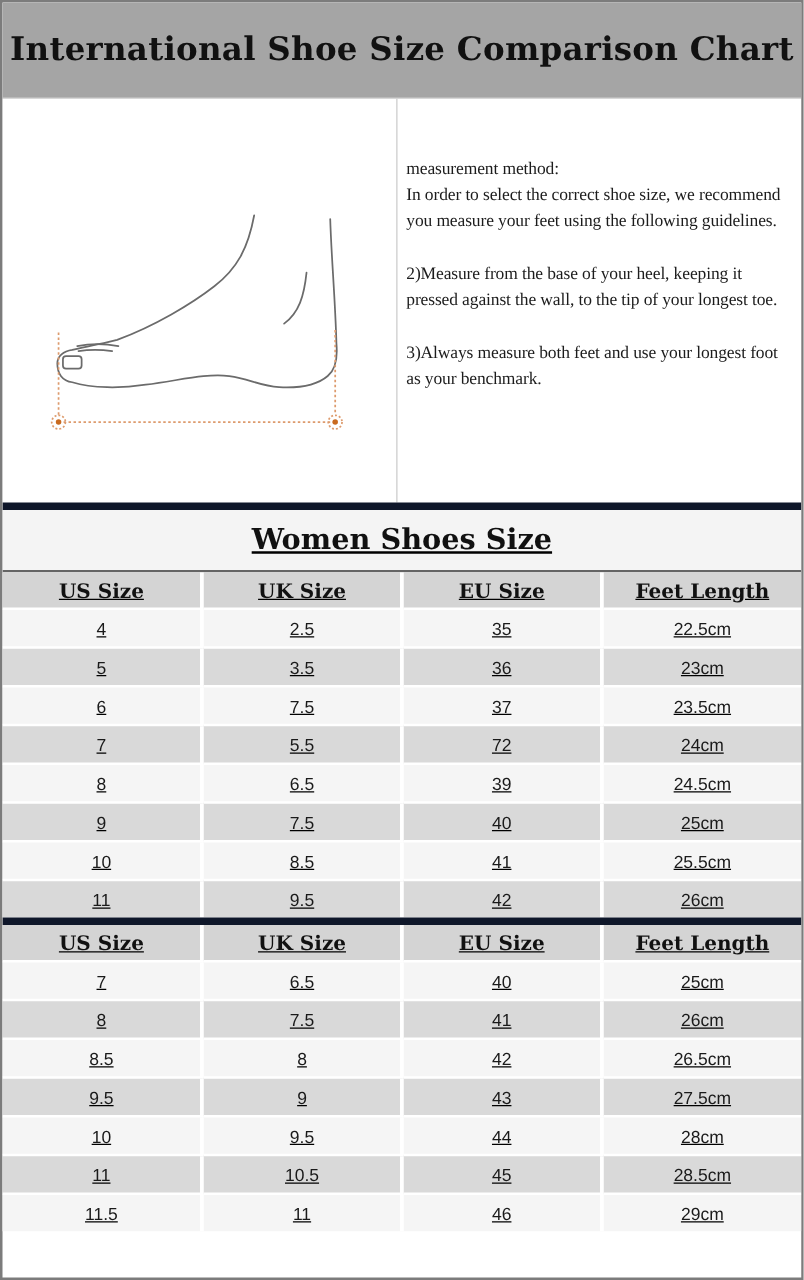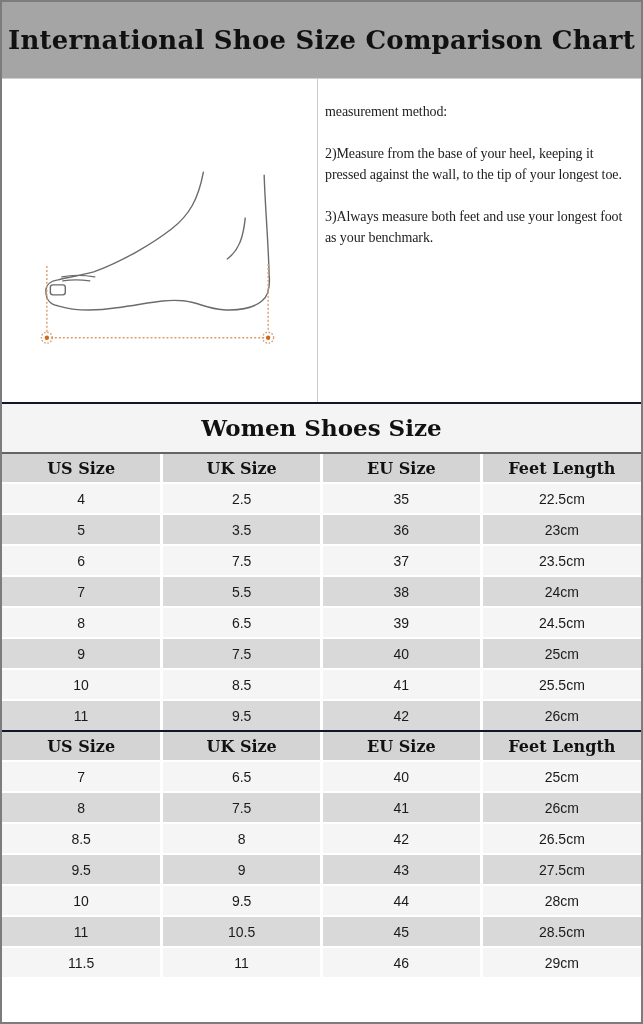--- a/index.html
+++ b/index.html
@@ -43,32 +43,32 @@
   }
   .measure-left {
     width: 316px;
     flex: 0 0 316px;
     border-right: 1px solid #cccccc;
     box-sizing: border-box;
   }
   .measure-left svg { display: block; width: 100%; height: 100%; }
   .measure-right {
     flex: 1;
-    padding: 22px 4px 0 7px;
+    padding: 46px 4px 0 7px;
     font-family: "Liberation Serif", serif;
     font-size: 14px;
     line-height: 1.5;
     color: #1c1c1c;
     letter-spacing: -0.1px;
   }
   .m-intro { margin: 0; }
   .m-step { margin: 21px 0 0 0; }
 
   
-  .size-section { border-top: 2px solid #0f172a; }
+  .size-section { border-top: 6px solid #0f172a; text-decoration: underline; }
   .section-title {
     margin: 0;
     height: 48px;
     line-height: 48px;
     text-align: center;
     background: #f4f4f4;
     font-size: 23px;
     font-weight: bold;
     color: #111111;
     border-bottom: 2px solid #646464;
@@ -145,21 +145,21 @@
           <path d="M 267,185 L 267,253"></path>
           <path d="M 45,259 L 267,259"></path>
           <circle cx="45" cy="259" r="5.5" stroke-dasharray="1.6,1.6"></circle>
           <circle cx="267" cy="259" r="5.5" stroke-dasharray="1.6,1.6"></circle>
         </g>
         <circle cx="45" cy="259" r="2.2" fill="#c96a1f" stroke="none"></circle>
         <circle cx="267" cy="259" r="2.2" fill="#c96a1f" stroke="none"></circle>
       </svg>
     </div>
     <div class="measure-right">
-      <p class="m-intro"><span>measurement method:</span><br></p>
+      <p class="m-intro"><span>measurement method:</span><br><span>In order to select the correct shoe size, we recommend you measure your feet using the following guidelines.</span></p>
       <p class="m-step">2)Measure from the base of your heel, keeping it pressed against the wall, to the tip of your longest toe.</p>
       <p class="m-step">3)Always measure both feet and use your longest foot as your benchmark.</p>
     </div>
   </section>
 
   <section class="size-section">
     <h2 class="section-title">Women Shoes Size</h2>
     <table class="size-table">
       <thead>
           <tr>
@@ -184,21 +184,21 @@
           </tr>
           <tr>
             <td>6</td>
             <td>7.5</td>
             <td>37</td>
             <td>23.5cm</td>
           </tr>
           <tr>
             <td>7</td>
             <td>5.5</td>
-            <td>38</td>
+            <td>72</td>
             <td>24cm</td>
           </tr>
           <tr>
             <td>8</td>
             <td>6.5</td>
             <td>39</td>
             <td>24.5cm</td>
           </tr>
           <tr>
             <td>9</td>

